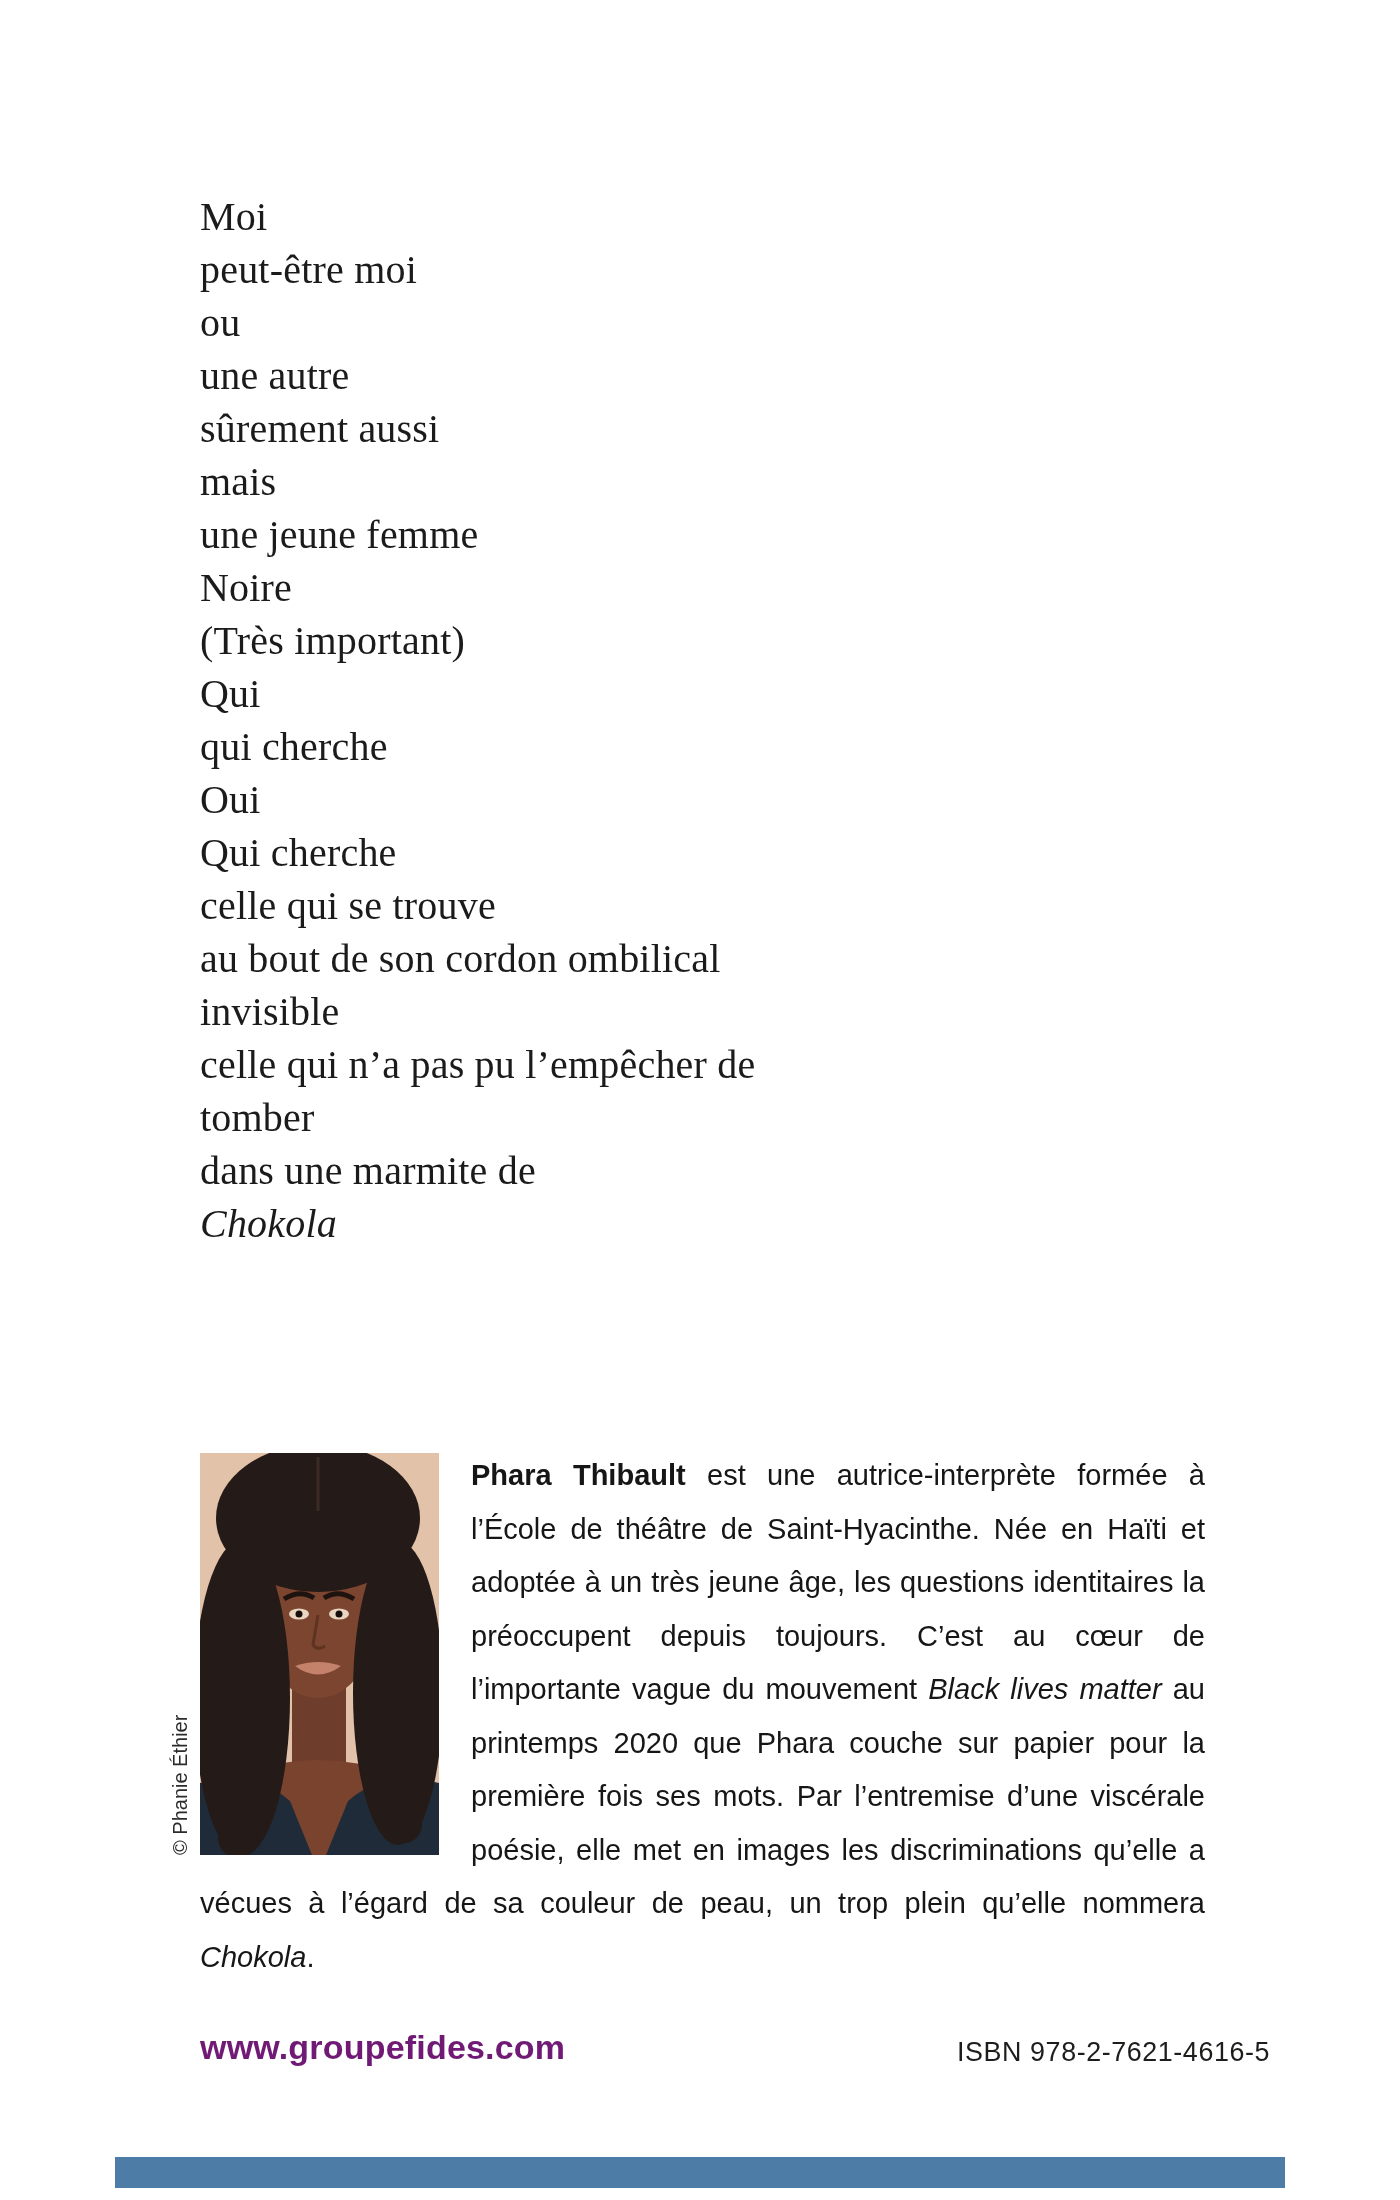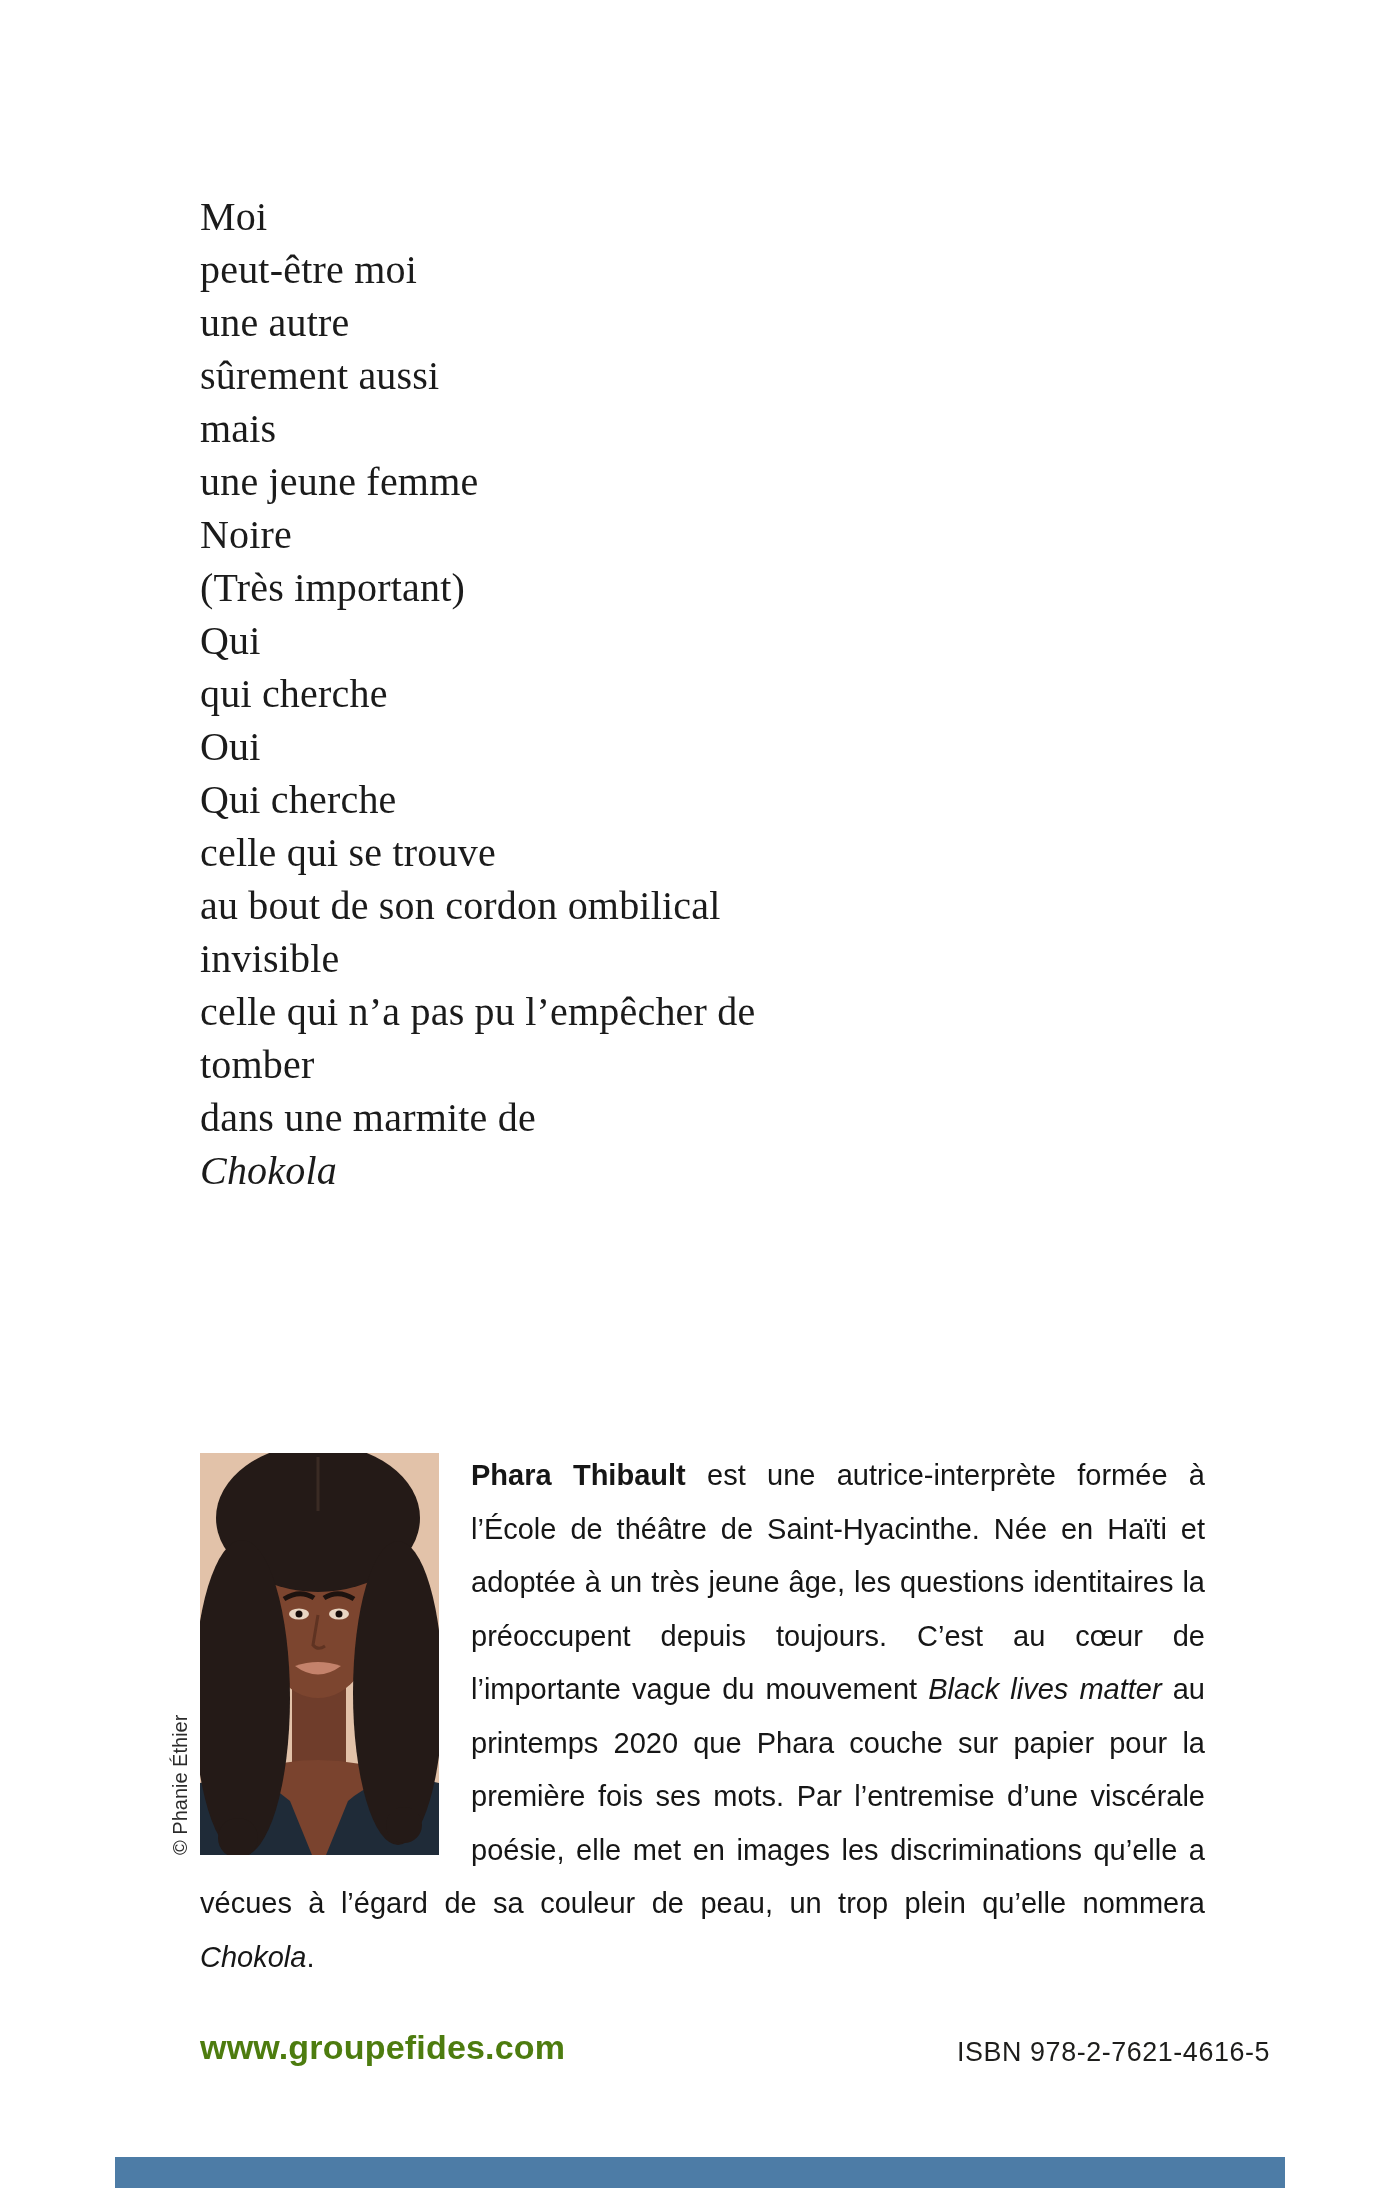--- a/index.html
+++ b/index.html
@@ -47,21 +47,21 @@
     transform-origin:left bottom;
     font-size:20px;line-height:24px;
     color:#2b2b2b;
     text-align:left;
     white-space:nowrap;
   }
   
   .website{
     position:absolute;left:200px;top:2028px;
     font-size:34px;font-weight:bold;
-    color:#4d7c0f;
+    color:#701a75;
     letter-spacing:0.2px;
   }
   .isbn{
     position:absolute;left:957px;top:2036px;
     font-size:28px;
     color:#1d1d1b;
     letter-spacing:0.6px;
     transform:scaleX(0.96);
     transform-origin:left top;
   }
@@ -72,20 +72,21 @@
   }
 </style>
 </head>
 <body>
 
 <div class="page">
 
   <div class="poem">
     <div class="poem-line">Moi</div>
     <div class="poem-line">peut-être moi</div>
+    <div class="poem-line">ou</div>
     <div class="poem-line">une autre</div>
     <div class="poem-line">sûrement aussi</div>
     <div class="poem-line">mais</div>
     <div class="poem-line">une jeune femme</div>
     <div class="poem-line">Noire</div>
     <div class="poem-line">(Très important)</div>
     <div class="poem-line">Qui</div>
     <div class="poem-line">qui cherche</div>
     <div class="poem-line">Oui</div>
     <div class="poem-line">Qui cherche</div>

